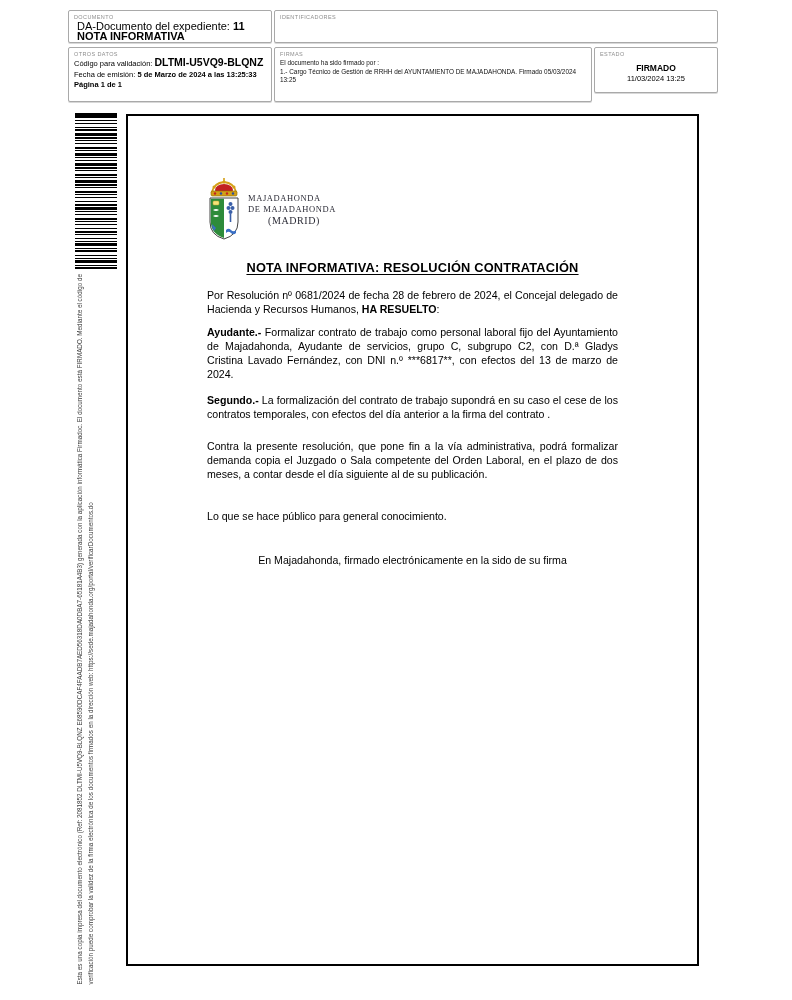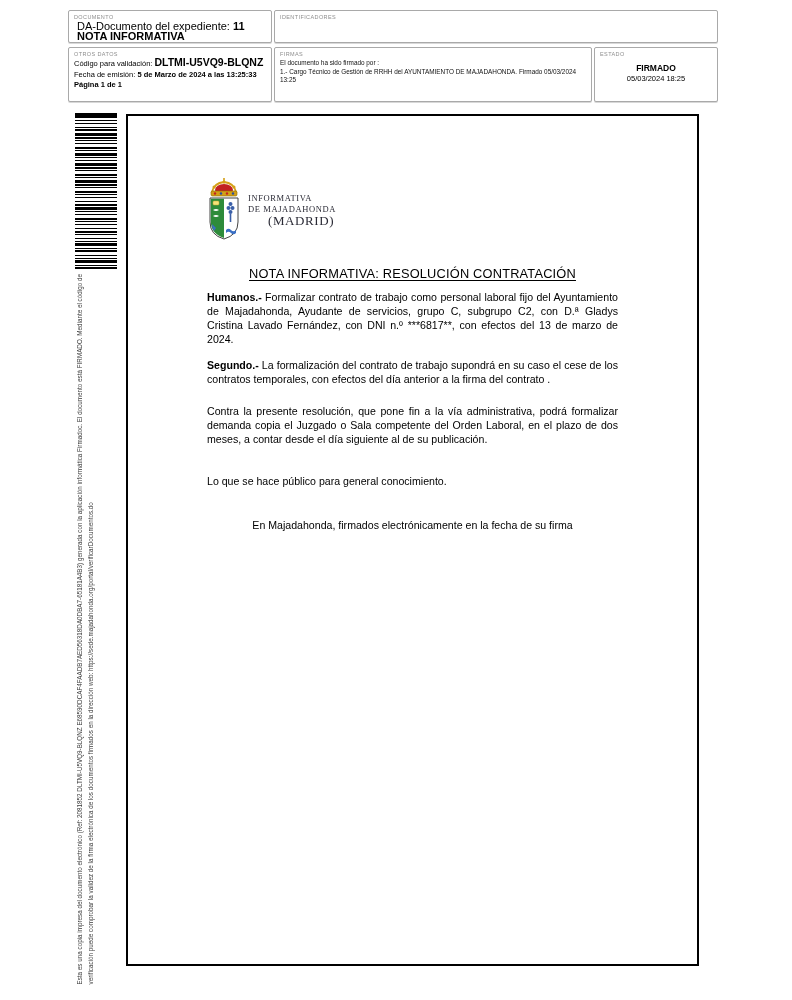--- a/index.html
+++ b/index.html
@@ -14,21 +14,21 @@
     position:absolute; background:#fff;
     border:1px solid #a9a9a9; border-radius:2px;
     box-shadow:0 1px 0 #d8d8d8;
     padding:3px 5px;
   }
   .meta-label { font-size:5.5px; color:#8e8e8e; letter-spacing:.4px; }
   .box-documento   { left:68px;  top:10px; width:204px; height:33px; }
   .box-identificadores { left:274px; top:10px; width:444px; height:33px; }
   .box-otros       { left:68px;  top:47px; width:204px; height:55px; }
   .box-firmas      { left:274px; top:47px; width:318px; height:55px; }
-  .box-estado      { left:594px; top:47px; width:124px; height:55px; }
+  .box-estado      { left:594px; top:47px; width:124px; height:46px; }
   .doc-line { font-size:11px; line-height:9.5px; margin-top:2px; padding-left:3px; }
   .otros-line { font-size:7.5px; line-height:10.5px; }
   .codigo-value { font-weight:bold; font-size:10.5px; }
   .firmas-line { font-size:6.4px; line-height:8.5px; color:#111; }
   .estado-inner { text-align:center; margin-top:6px; }
   .estado-status { font-weight:bold; font-size:8.5px; }
   .estado-date { font-size:7.5px; margin-top:1px; }
   b { font-weight:bold; }
 
   
@@ -53,25 +53,25 @@
     border:2px solid #000; background:#fff;
     padding:62px 79px 0 79px;
   }
 
   .crest-row { display:flex; align-items:center; gap:7px; height:62px; }
   .crest-svg { width:34px; height:62px; flex:0 0 auto; }
   .org-name {
     font-family:"Liberation Serif", serif; color:#2b2b36;
     font-size:8.5px; line-height:11px; letter-spacing:.6px;
   }
-  .org-name .small { font-size:13px;padding-left:20px; }
+  .org-name .small { font-size:10px;padding-left:20px; }
 
   .doc-title {
-    margin-top:26px; text-align:center;
-    font-size:12.8px; font-weight:normal;
+    margin-top:20px; text-align:center;
+    font-size:12.8px; font-weight:bold;
     text-decoration:underline; text-underline-offset:2px;
     letter-spacing:.2px;
   }
 
   .para {
     font-size:10.6px; line-height:14px; text-align:justify; color:#000;
   }
   .p1 { margin-top:13px; }
   .p2 { margin-top:9px; }
   .p3 { margin-top:12px; }
@@ -103,21 +103,21 @@
 <div class="meta-box box-firmas">
   <div class="meta-label">FIRMAS</div>
   <div class="firmas-line" style="margin-top:2px;">El documento ha sido firmado por :</div>
   <div class="firmas-line">1.- Cargo Técnico de Gestión de RRHH del AYUNTAMIENTO DE MAJADAHONDA. Firmado 05/03/2024 13:25</div>
 </div>
 
 <div class="meta-box box-estado">
   <div class="meta-label">ESTADO</div>
   <div class="estado-inner">
     <div class="estado-status">FIRMADO</div>
-    <div class="estado-date">05/03/2024 18:25</div>
+    <div class="estado-date">11/03/2024 13:25</div>
   </div>
 </div>
 
 <div class="barcode">
     <div style="height: 5px; background: rgb(0, 0, 0);"></div>
     <div style="height: 2px; background: rgb(255, 255, 255);"></div>
     <div style="height: 1px; background: rgb(0, 0, 0);"></div>
     <div style="height: 2px; background: rgb(255, 255, 255);"></div>
     <div style="height: 1px; background: rgb(0, 0, 0);"></div>
     <div style="height: 3px; background: rgb(255, 255, 255);"></div>
@@ -239,34 +239,35 @@
       <path d="M5,46 l4,4 l-2,3 q-2,-3 -2,-7 z" fill="#3a6fc4"></path>
 
       <circle cx="23.5" cy="26" r="2" fill="#3a5fa8"></circle>
       <circle cx="21.5" cy="30" r="2" fill="#3a5fa8"></circle>
       <circle cx="25.5" cy="30" r="2" fill="#3a5fa8"></circle>
       <circle cx="23.5" cy="34" r="2" fill="#3a5fa8"></circle>
       <rect x="22.7" y="36" width="1.6" height="8" fill="#3a5fa8"></rect>
       <path d="M19,52 q2.5,-2.5 5,0 q2.5,2.5 5,0 l0,3 q-2.5,2.5 -5,0 q-2.5,-2.5 -5,0 z" fill="#3a6fc4"></path>
     </svg>
     <div class="org-name">
-      <div>INFORMATIVA</div>
+      <div>MAJADAHONDA</div>
       <div>DE MAJADAHONDA</div>
       <div class="small">(MADRID)</div>
     </div>
   </div>
 
   <div class="doc-title">NOTA INFORMATIVA: RESOLUCIÓN CONTRATACIÓN</div>
 
-
-  <div class="para p2"><b>Humanos.-</b><span> Formalizar contrato de trabajo como personal laboral fijo del Ayuntamiento de Majadahonda, Ayudante de servicios, grupo C, subgrupo C2, con D.ª Gladys Cristina Lavado Fernández, con DNI n.º ***6817**, con efectos del 13 de marzo de 2024.</span></div>
+  <div class="para p1"><span>Por Resolución nº 0681/2024 de fecha 28 de febrero de 2024, el Concejal delegado de Hacienda y Recursos Humanos, </span><b>HA RESUELTO</b><span>:</span></div>
+
+  <div class="para p2"><b>Ayudante.-</b><span> Formalizar contrato de trabajo como personal laboral fijo del Ayuntamiento de Majadahonda, Ayudante de servicios, grupo C, subgrupo C2, con D.ª Gladys Cristina Lavado Fernández, con DNI n.º ***6817**, con efectos del 13 de marzo de 2024.</span></div>
 
   <div class="para p3"><b>Segundo.-</b><span> La formalización del contrato de trabajo supondrá en su caso el cese de los contratos temporales, con efectos del día anterior a la firma del contrato .</span></div>
 
   <div class="para p4">Contra la presente resolución, que pone fin a la vía administrativa, podrá formalizar demanda copia el Juzgado o Sala competente del Orden Laboral, en el plazo de dos meses, a contar desde el día siguiente al de su publicación.</div>
 
   <div class="para p5">Lo que se hace público para general conocimiento.</div>
 
   <div class="signature">
-    <div>En Majadahonda, firmados electrónicamente en la fecha de su firma</div>
+    <div>En Majadahonda, firmado electrónicamente en la sido de su firma</div>
   </div>
 
 </div>
 
 </body></html>

